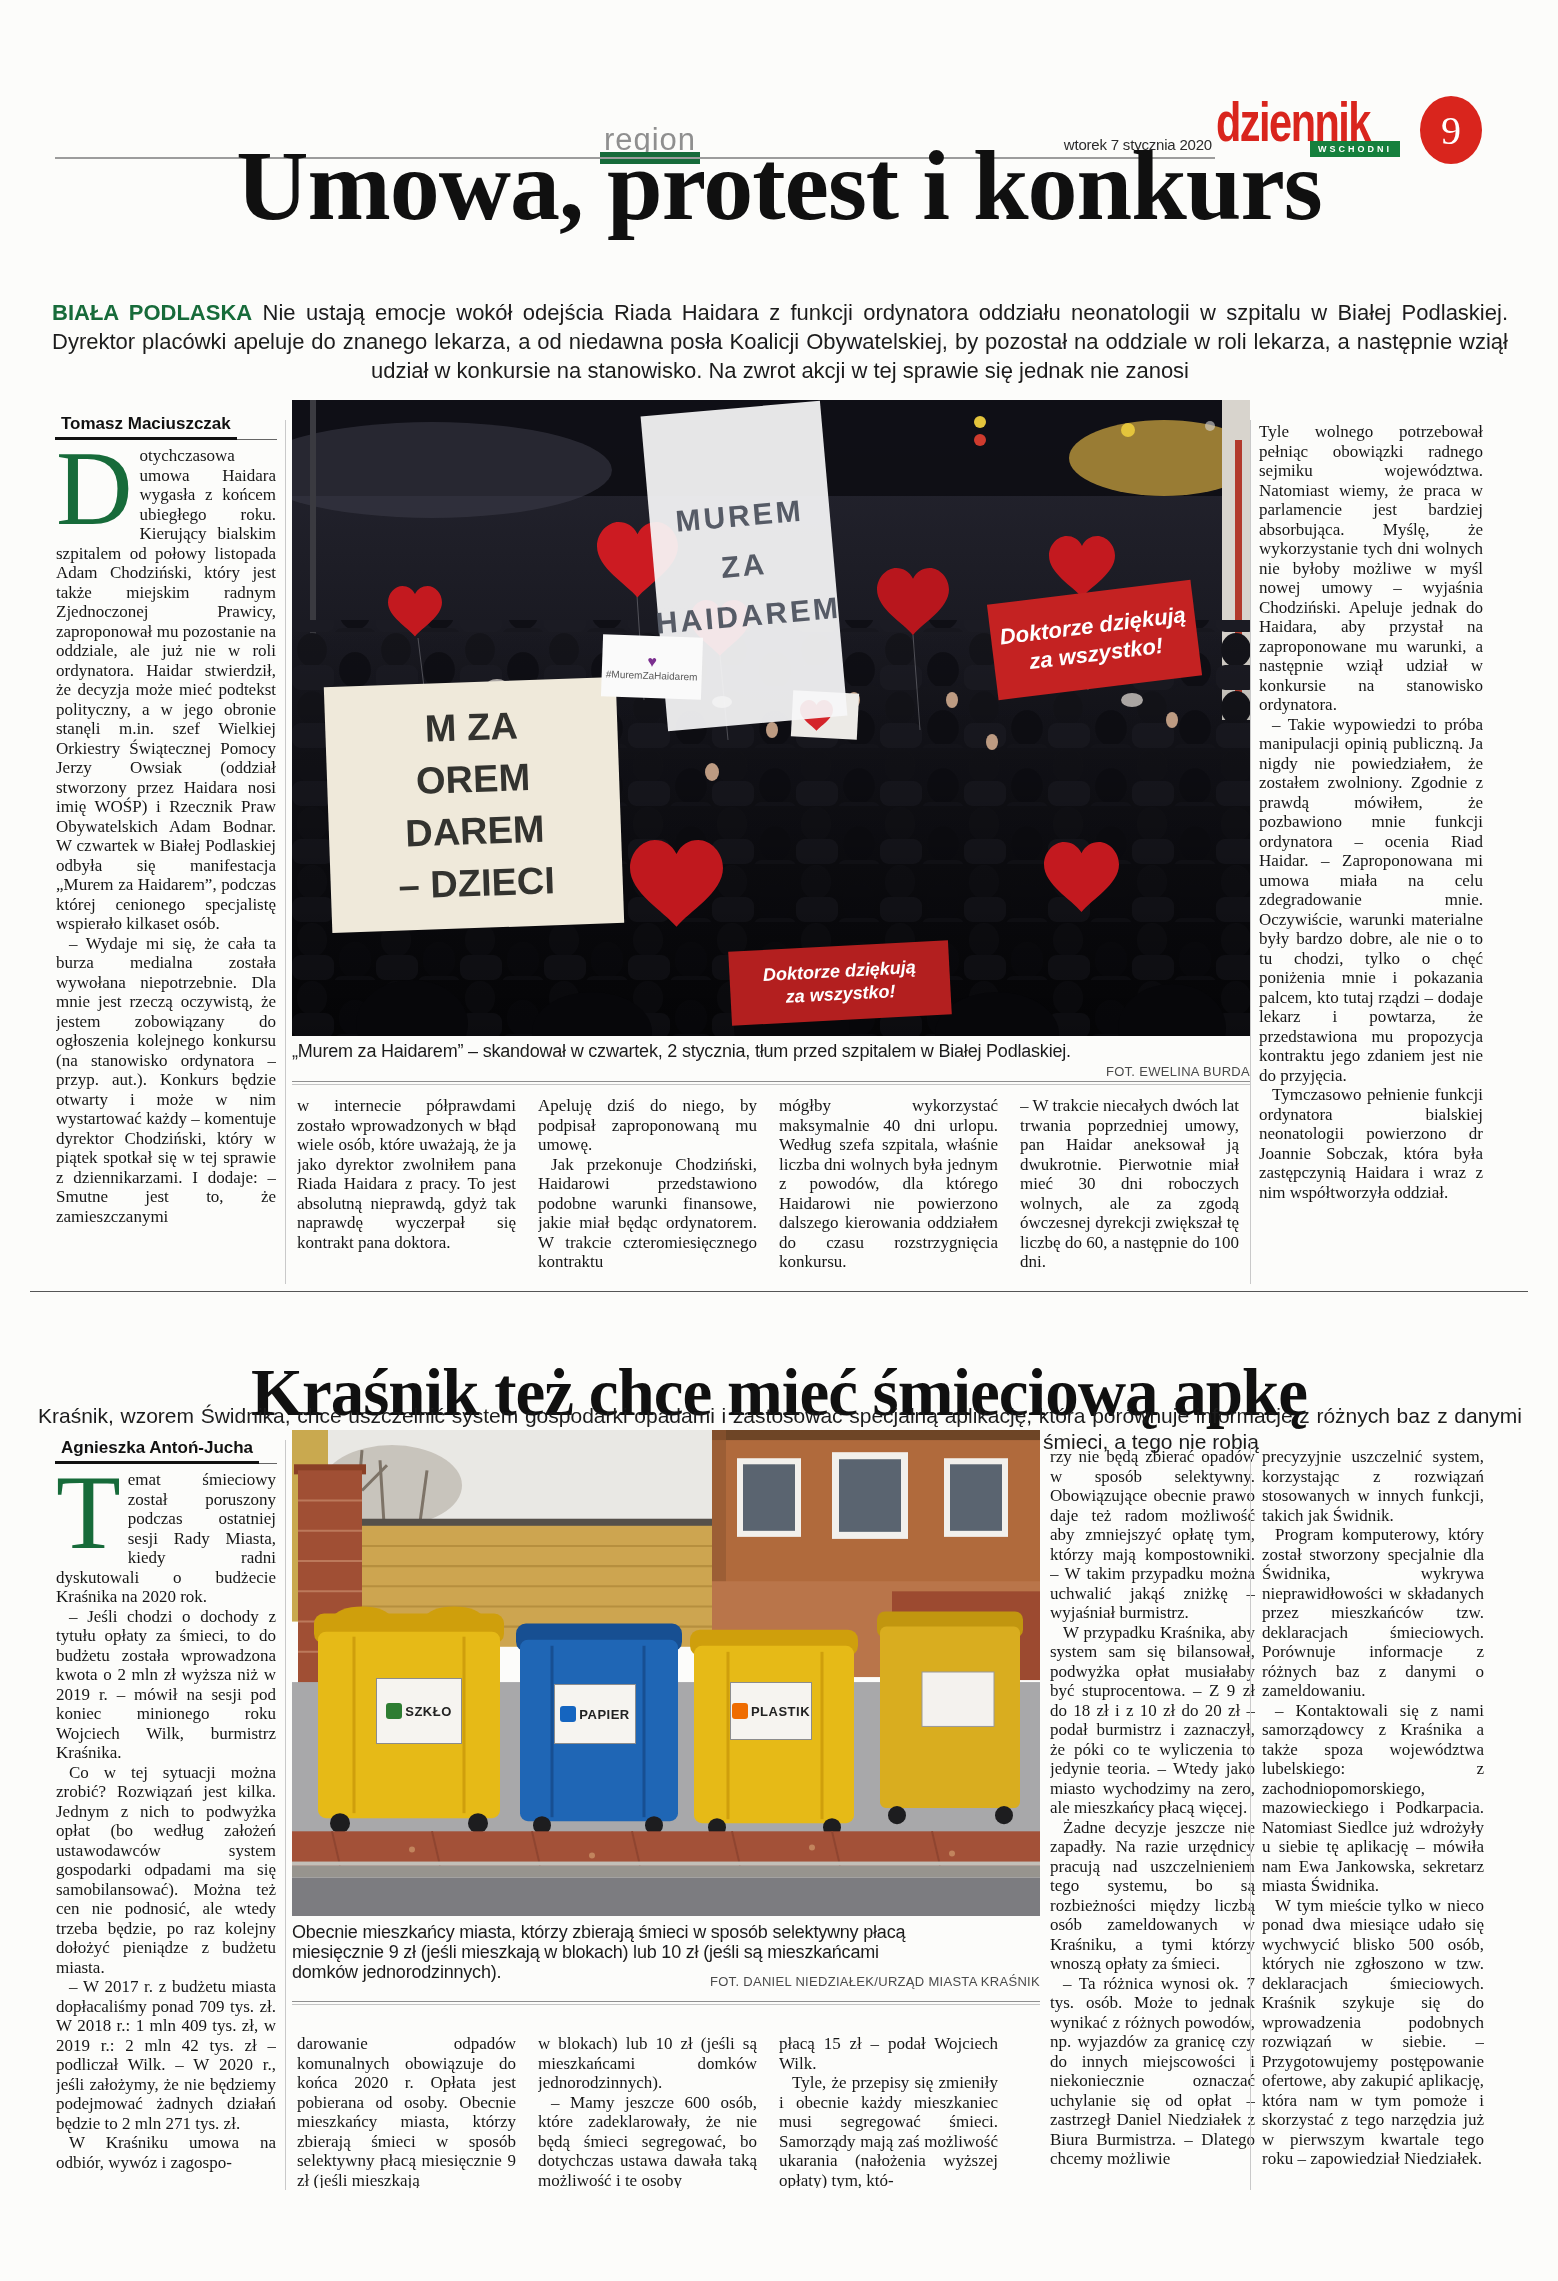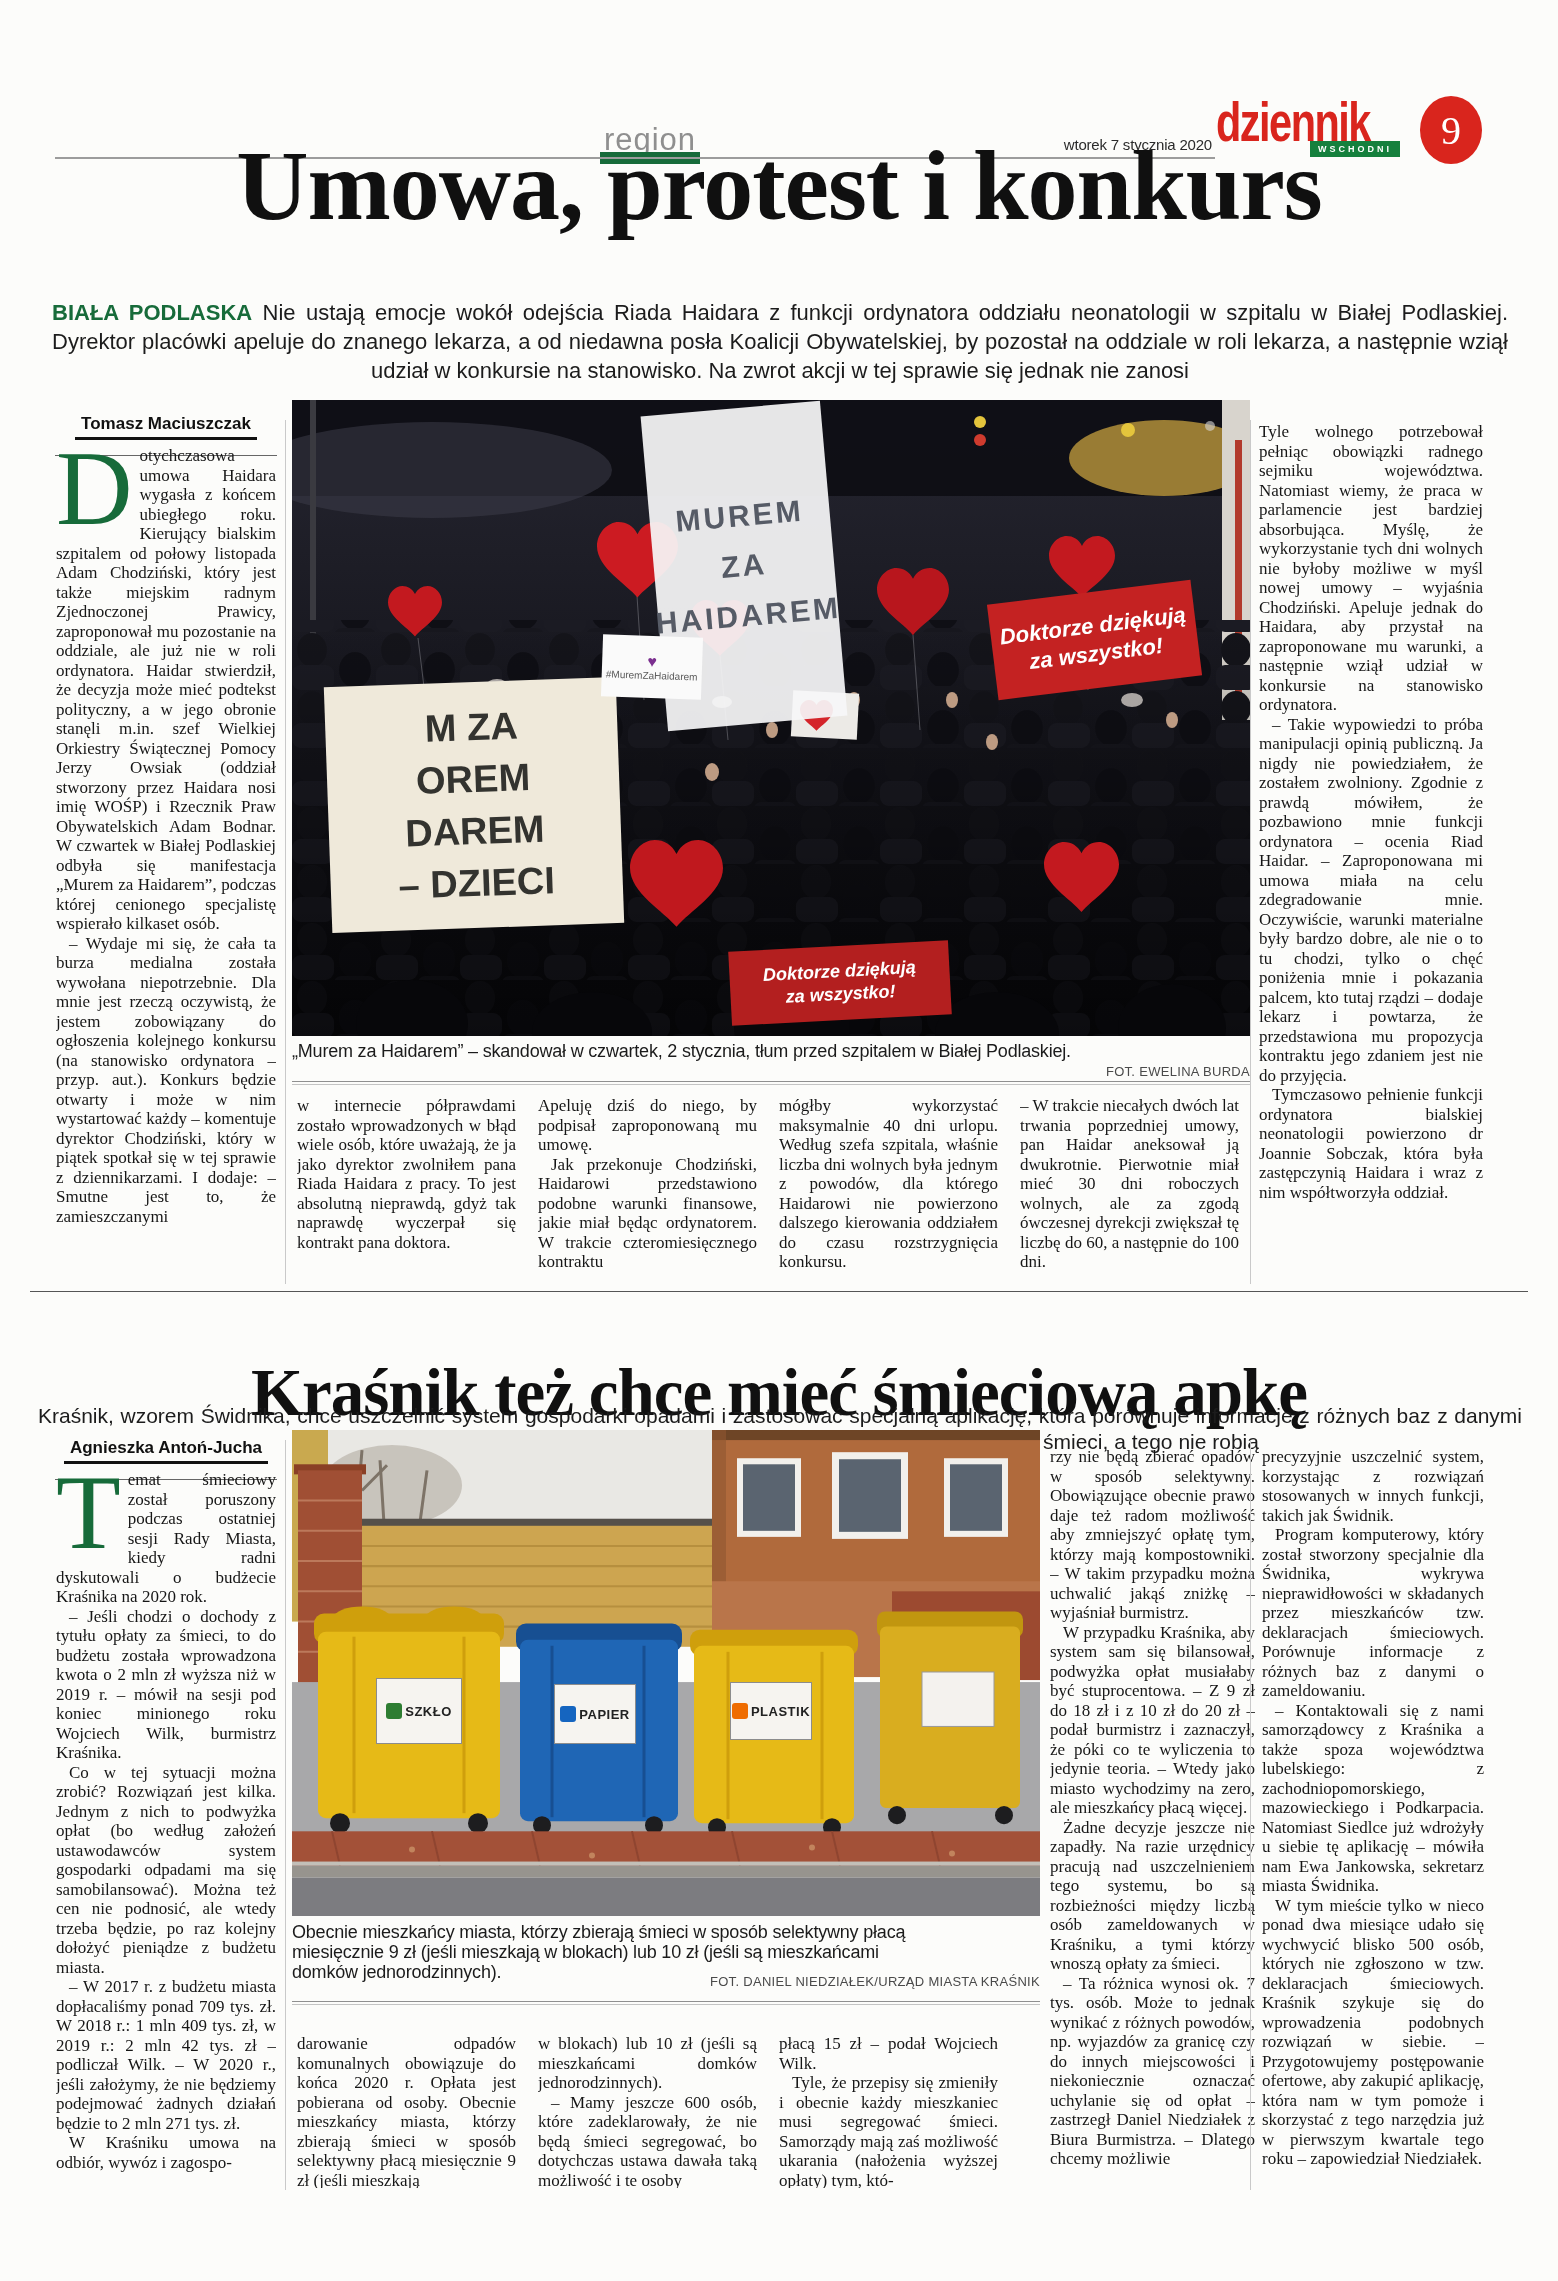--- a/index.html
+++ b/index.html
@@ -29,22 +29,22 @@
   .headline-1{left:40px;top:106px;width:1478px;text-align:center;font-size:100px;line-height:104px;
       color:#101010;letter-spacing:-1px;margin-top:28px;}
   .headline-2{left:60px;top:1300px;width:1438px;text-align:center;font-size:67px;line-height:72px;
       color:#101010;letter-spacing:-1px;}
   .lead{font-family:"Liberation Sans",sans-serif;color:#1c1c1c;text-align:justify;text-align-last:center;}
   .lead-1{left:52px;top:270px;width:1456px;font-size:22px;line-height:29px;margin-top:28px;}
   .lead-2{left:38px;top:1382px;width:1484px;font-size:21px;line-height:26px;}
   .lead-tag{color:#176b3a;font-weight:700;}
 
   
-  .byline{text-align:center;font-family:"Liberation Sans",sans-serif;font-size:17px;font-weight:600;
-      color:#111;border-bottom:1px solid #666;padding-bottom:19px;}
+  .byline{font-family:"Liberation Sans",sans-serif;font-size:17px;font-weight:600;
+      color:#111;border-bottom:1px solid #666;padding-bottom:3px;}
   .byline span{display:inline-block;border-bottom:3px solid #111;margin-bottom:-4px;padding:0 6px 3px;}
   .byline-1{left:55px;top:414px;width:222px;}
   .byline-2{left:55px;top:1438px;width:222px;}
 
   
   .col{position:absolute;font-size:17px;line-height:19.5px;text-align:justify;overflow:hidden;
       hyphens:auto;-webkit-hyphens:auto;}
   .col p{margin:0;}
   .col p + p{text-indent:13px;}
   .dropcap{float:left;font-size:106px;line-height:80px;height:78px;margin:3px 7px 0 0;

